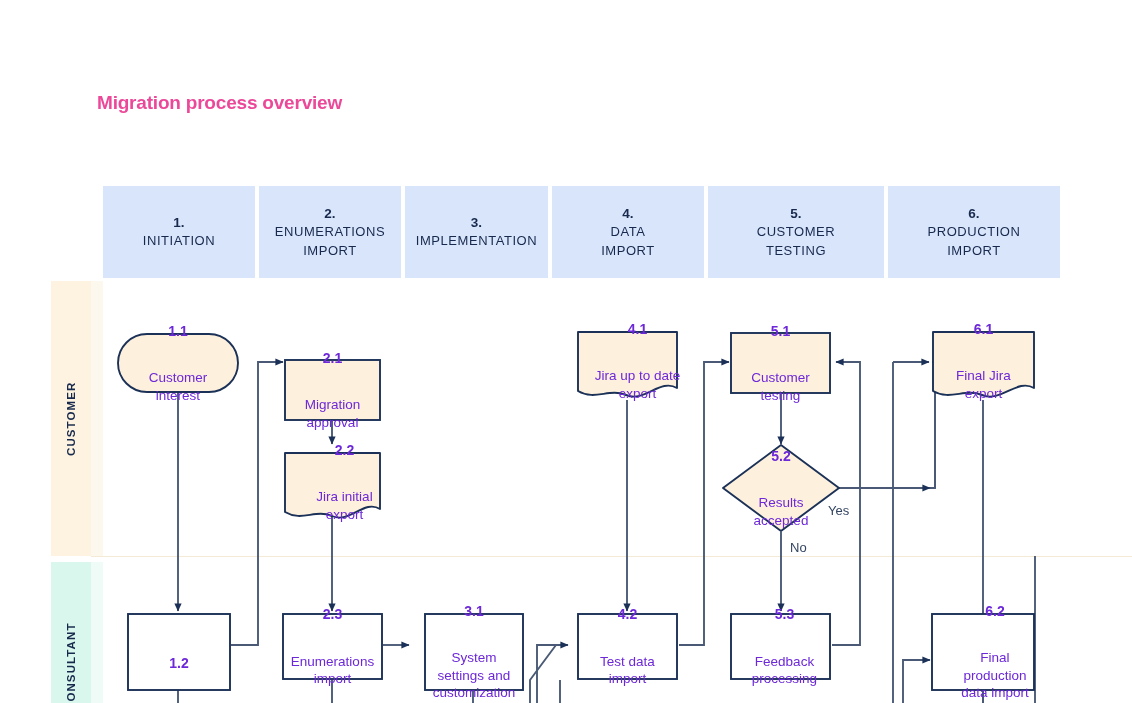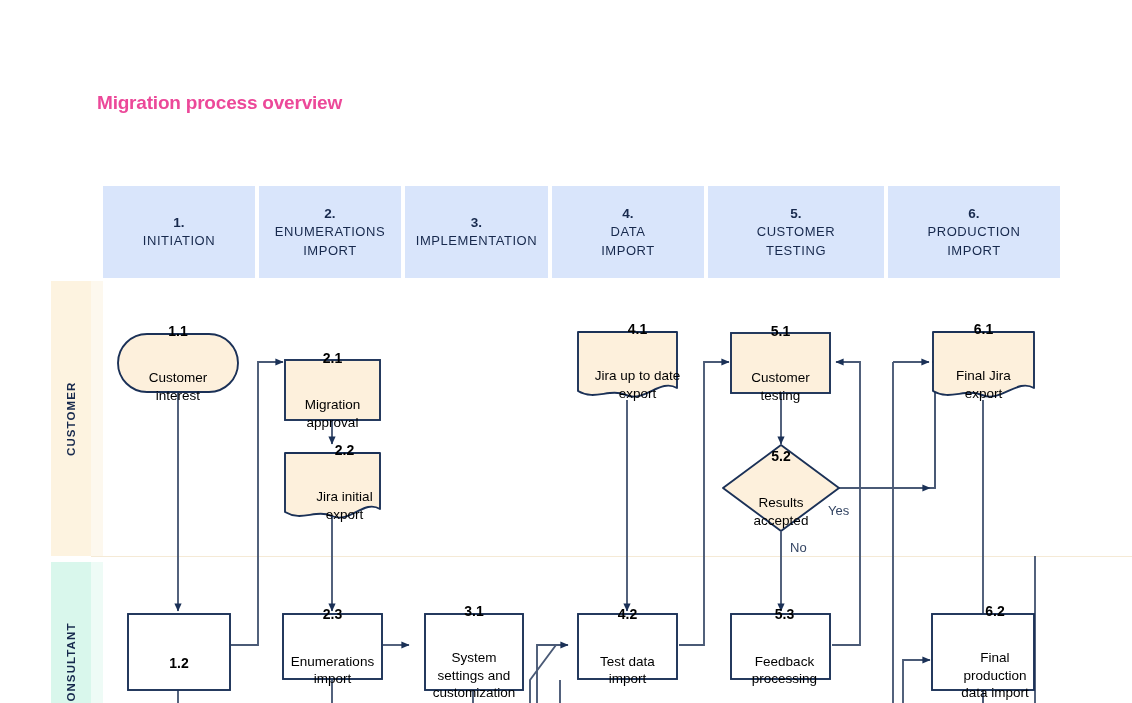--- a/index.html
+++ b/index.html
@@ -42,21 +42,21 @@
 
   
   #wires { position: absolute; left: 0; top: 0; width: 1132px; height: 703px; }
 
   
   .node { position: absolute; }
   .node .txt {
     position: absolute; left: 0; top: 0; width: 100%; height: 100%;
     display: flex; flex-direction: column;
     align-items: center; justify-content: center;
-    color: #000000; line-height: 1.30; text-align: center;
+    color: #6d28d9; line-height: 1.30; text-align: center;
     padding: 0 5px;
     gap: 28px;
   }
   .node .num { font-size: 14px; font-weight: bold; margin-bottom: 1px; }
   .node .lbl { font-size: 13.5px; }
   .node svg { position: absolute; left: 0; top: 0; overflow: visible; }
 
   .edge-label {
     position: absolute; font-size: 13px; color: #344563;
     white-space: nowrap;

